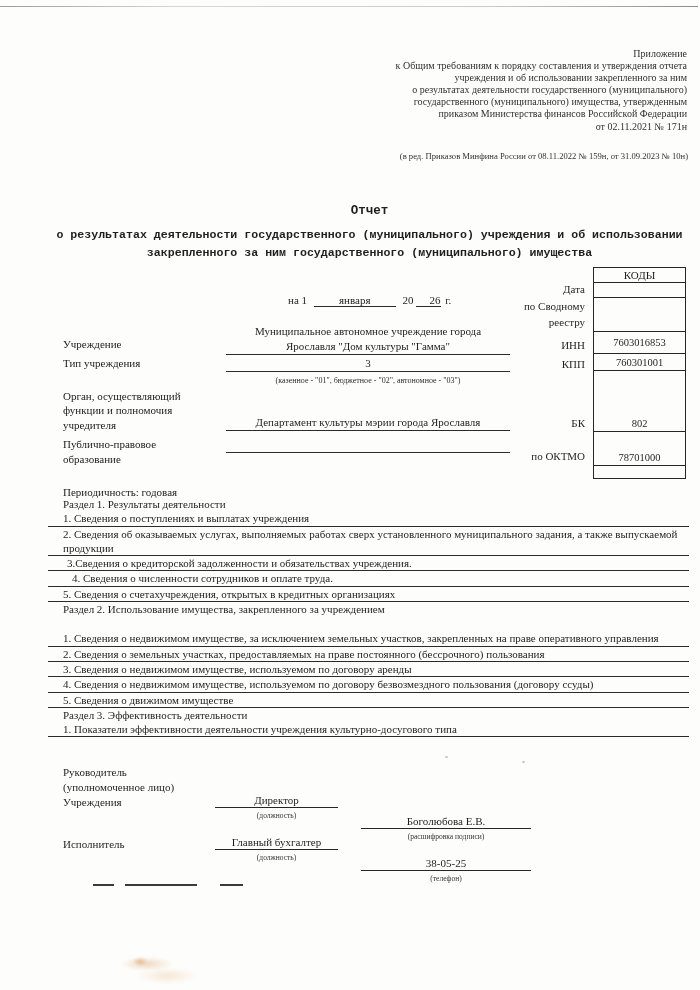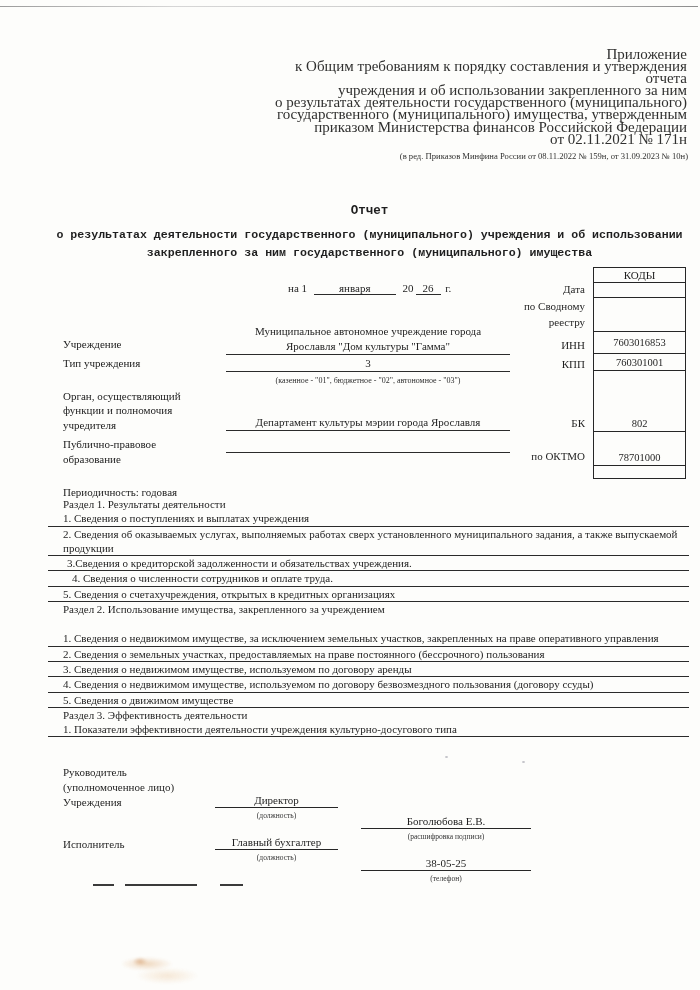--- a/index.html
+++ b/index.html
@@ -14,36 +14,36 @@
     background:linear-gradient(to right,#8a8a8a,#cfcfcf 25%,#c2c2c2 70%,#787878);opacity:.85;}
   .smudge{left:122px;top:952px;width:82px;height:34px;filter:blur(1px);opacity:.8;
     background:
       radial-gradient(ellipse 38px 10px at 30% 35%, rgba(214,150,84,.45), rgba(214,150,84,0) 70%),
       radial-gradient(ellipse 45px 12px at 55% 70%, rgba(228,178,120,.35), rgba(228,178,120,0) 70%),
       radial-gradient(ellipse 10px 6px at 22% 28%, rgba(190,110,45,.55), rgba(190,110,45,0) 75%);}
   .speck{width:3px;height:2px;background:rgba(90,90,110,.35);border-radius:50%;}
 
   
   .appendix{top:48px;right:13px;width:430px;text-align:right;
-    font-size:15px;line-height:12.1px;color:#30302f;}
+    font-size:10px;line-height:12.1px;color:#30302f;}
   .amendment{top:151px;right:12px;font-size:8.6px;color:#30302f;}
 
   
   .title-wrap{top:204px;left:42px;width:655px;text-align:center;font-weight:bold;font-family:Liberation Mono, monospace;}
   .title-main{font-size:12.5px;margin-bottom:8px;}
   .title-sub{font-size:11.6px;line-height:18px;}
 
   .t11{font-size:11px;line-height:13px;}
   .lbl{color:#222;}
 
   
   .date-line{top:282px;left:288px;font-size:11px;white-space:nowrap;}
   .uline{display:inline-block;text-align:center;border-bottom:1px solid #2b2b2b;}
   .u-month{width:82px;margin:0 4px;}
-  .u-year{width:25px;margin:0 2px;}
+  .u-year{width:25px;margin:12px 2px;text-align:right;}
 
   
   .rlbl{left:455px;width:130px;text-align:right;font-size:11px;}
 
   
   .cval{left:226px;width:284px;text-align:center;font-size:11px;line-height:14.5px;}
   .cval.under{border-bottom:1px solid #2b2b2b;padding-bottom:1px;}
   .hint{font-size:8px;color:#2e2e2e;}
 
   

